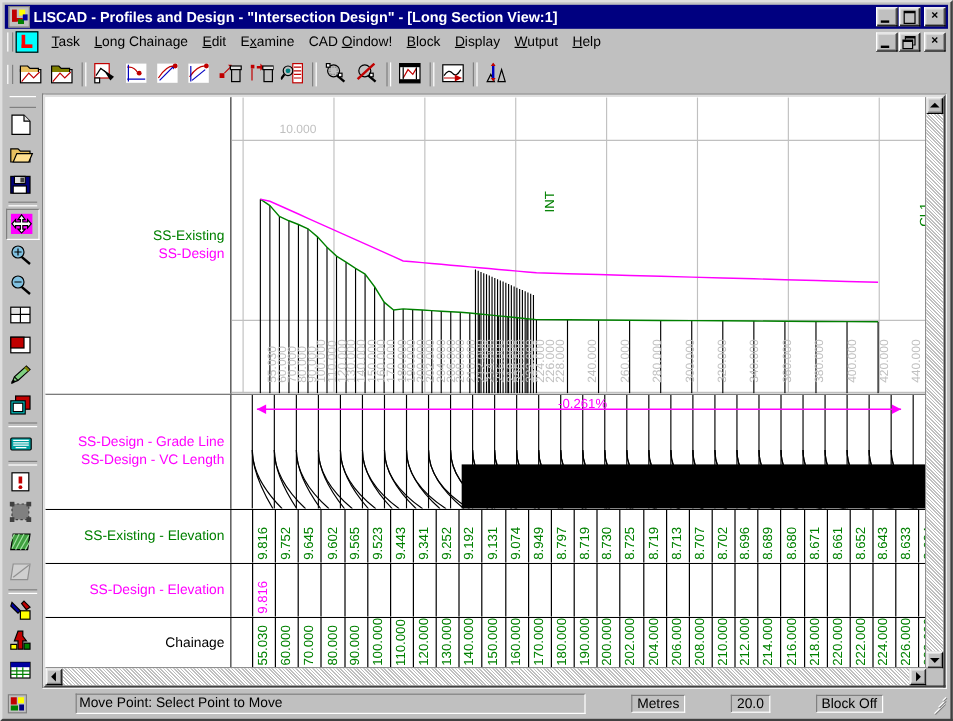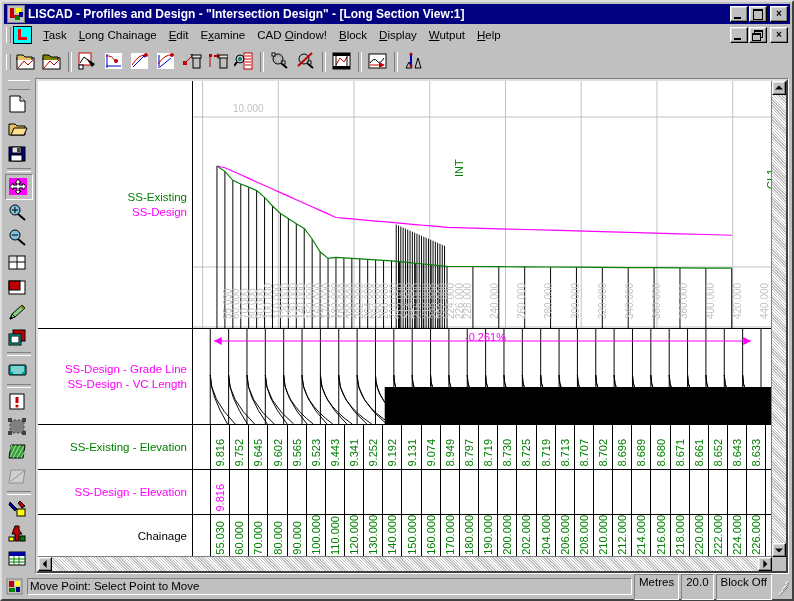--- a/index.html
+++ b/index.html
@@ -102,25 +102,25 @@
   .sb-track{flex:1 1 auto;background:#ffffff;
      background-image:repeating-linear-gradient(45deg,#ffffff 0 1px,#c0c0c0 1px 2px);}
   .arr{position:absolute;left:50%;top:50%;width:0;height:0;border-style:solid;}
   .arr-l{transform:translate(-60%,-50%);border-width:4px 4px 4px 0;border-color:transparent #000 transparent transparent;}
   .arr-r{transform:translate(-40%,-50%);border-width:4px 0 4px 4px;border-color:transparent transparent transparent #000;}
   .arr-u{transform:translate(-50%,-60%);border-width:0 4px 4px 4px;border-color:transparent transparent #000 transparent;}
   .arr-d{transform:translate(-50%,-40%);border-width:4px 4px 0 4px;border-color:#000 transparent transparent transparent;}
 
   
   .statusbar{position:absolute;left:2px;right:2px;bottom:2px;height:21px;background:#c0c0c0;
-    display:flex;align-items:center;}
+    display:flex;align-items:center;gap:36px;}
   .status-ico{width:17px;height:17px;margin:0 4px 0 2px;position:relative;flex:0 0 auto;}
   .status-text{flex:1 1 auto;font-size:11.5px;color:#000;padding-left:2px;
     border:1px solid;border-color:#808080 #ffffff #ffffff #808080;height:17px;line-height:15px;box-sizing:border-box;}
-  .status-cell{font-size:11.5px;color:#000;padding:0 4px;margin-left:2px;height:26px;line-height:15px;
+  .status-cell{font-size:11.5px;color:#000;padding:0 4px;margin-left:2px;height:15px;line-height:15px;
     border:1px solid;border-color:#808080 #ffffff #ffffff #808080;box-sizing:border-box;flex:0 0 auto;text-align:center;}
   .status-grip{width:14px;height:14px;margin-left:3px;margin-right:1px;flex:0 0 auto;position:relative;}
   .status-grip i{position:absolute;right:0;width:12px;height:1px;background:#ffffff;box-shadow:0 1px 0 #808080;transform:rotate(-45deg);}
 </style>
 </head>
 <body>
 
 <div class="app">
 
   <div class="titlebar">

